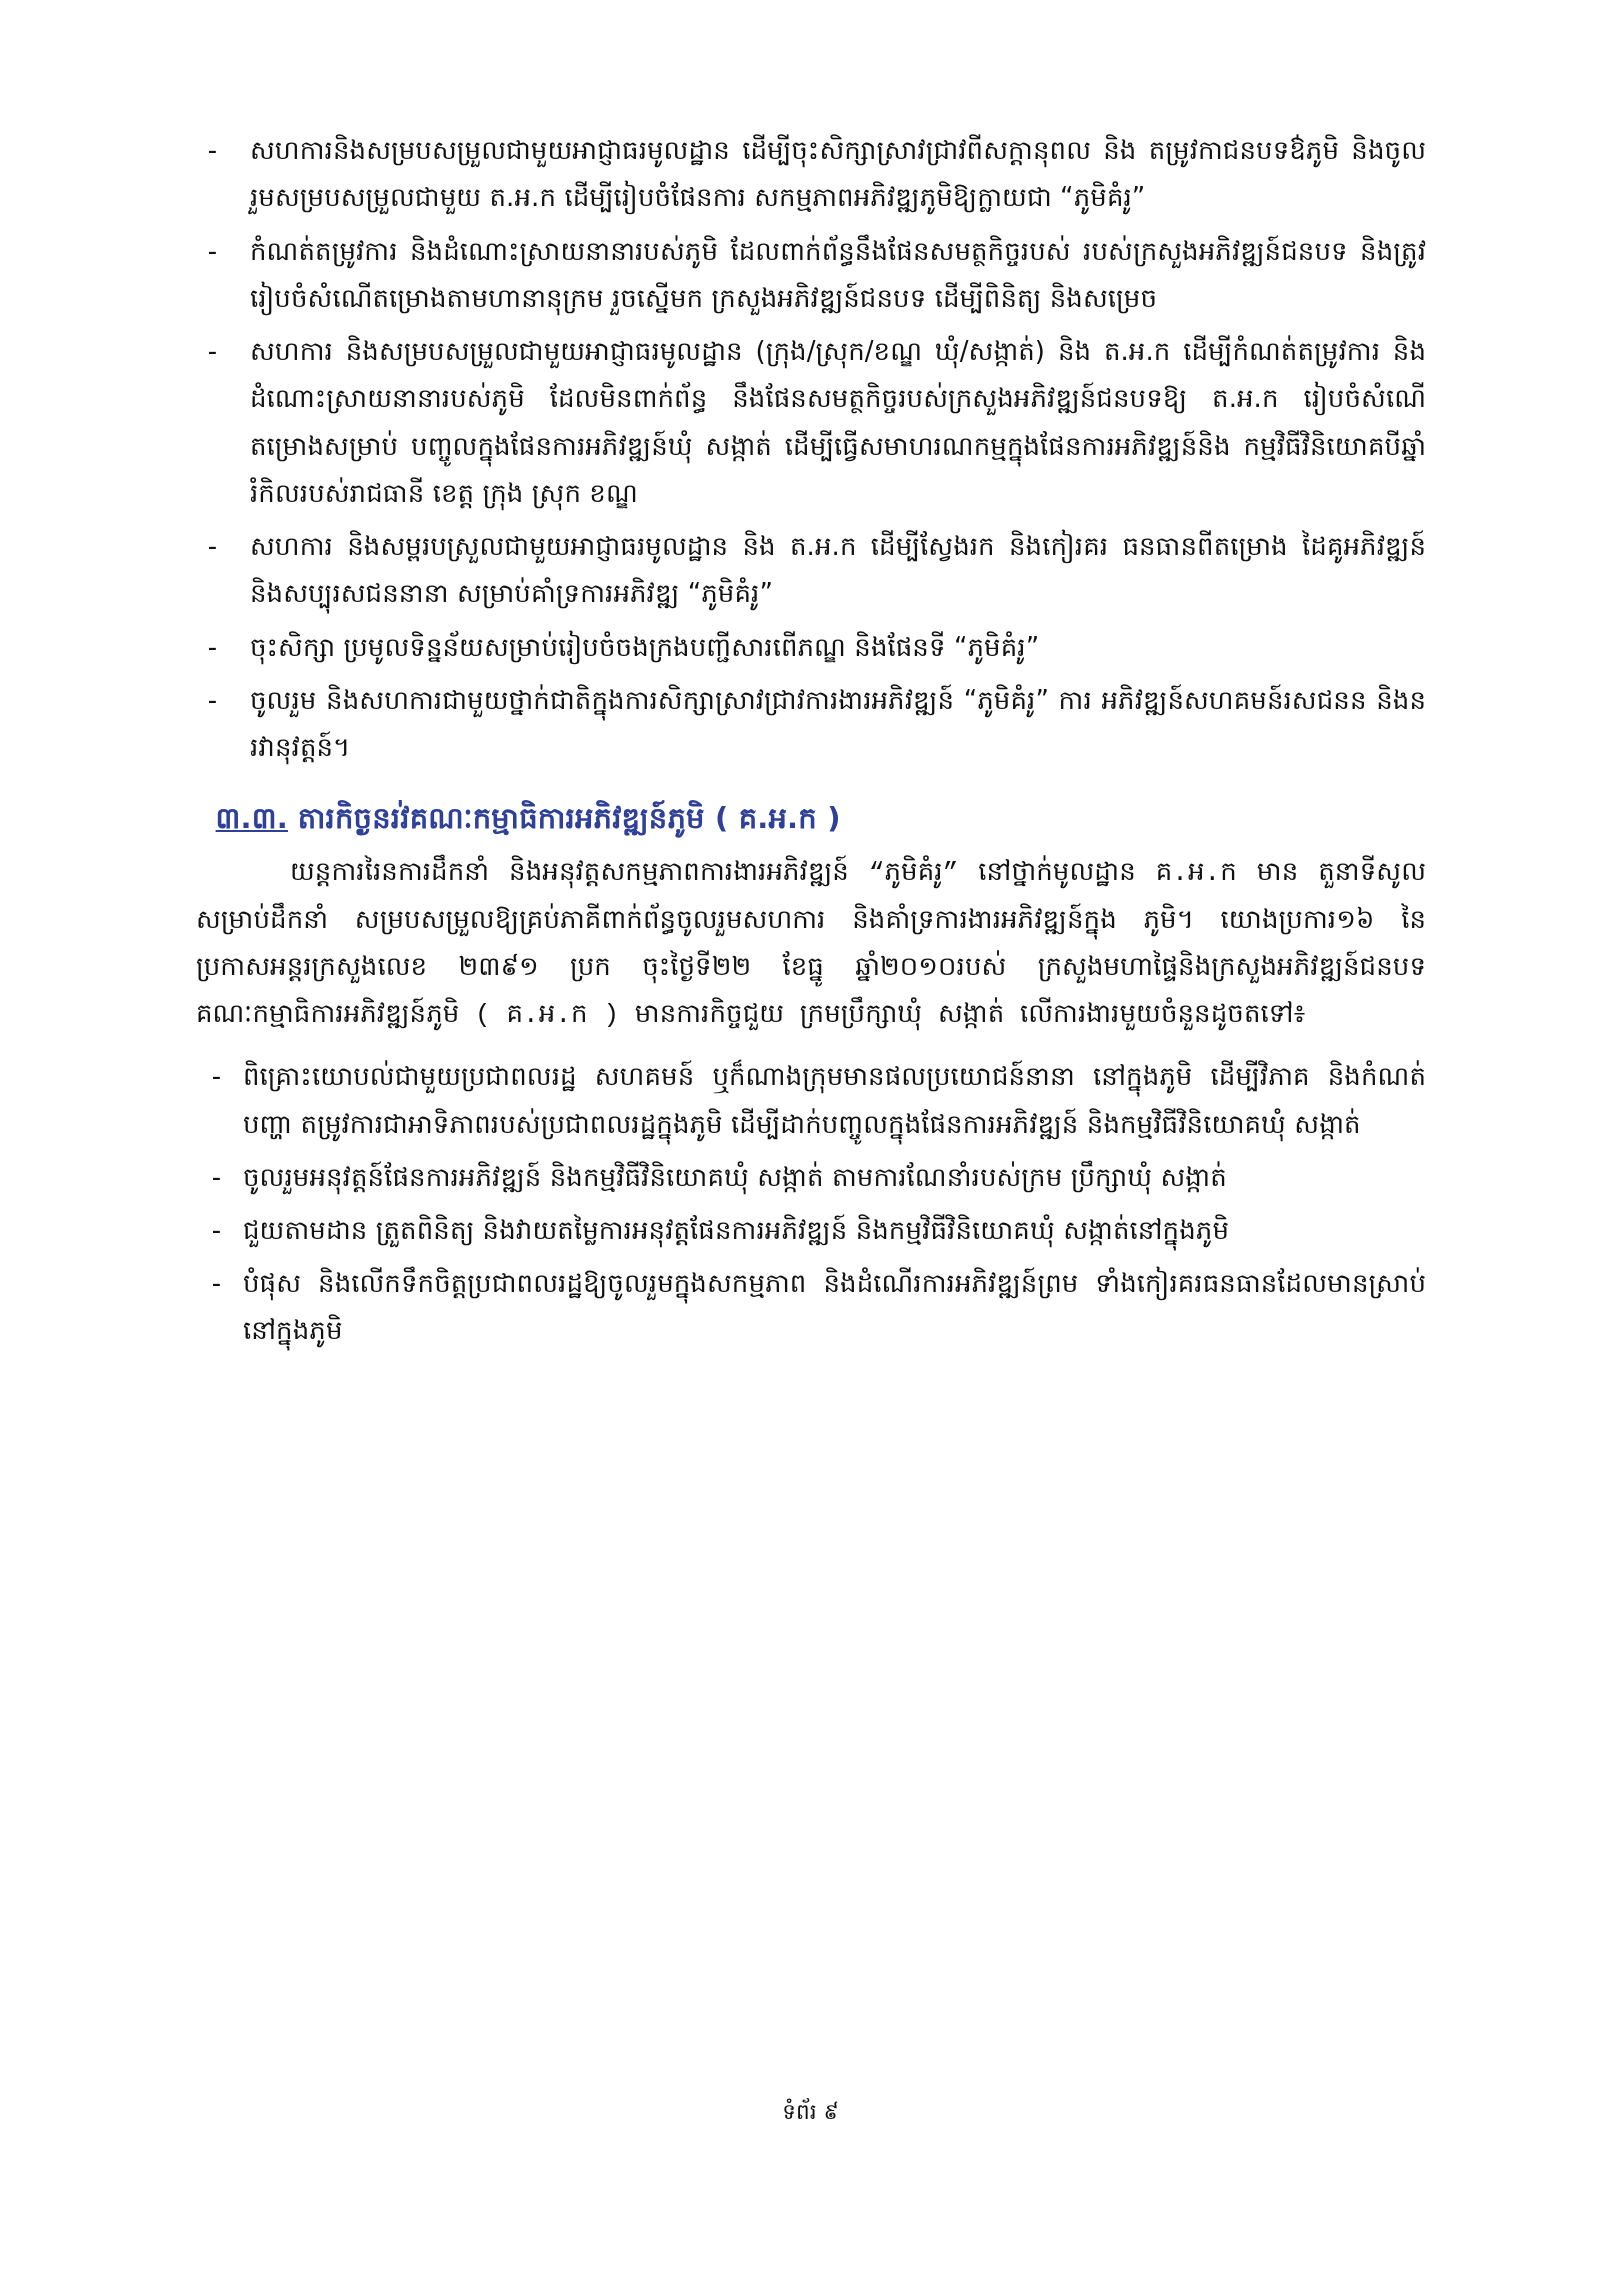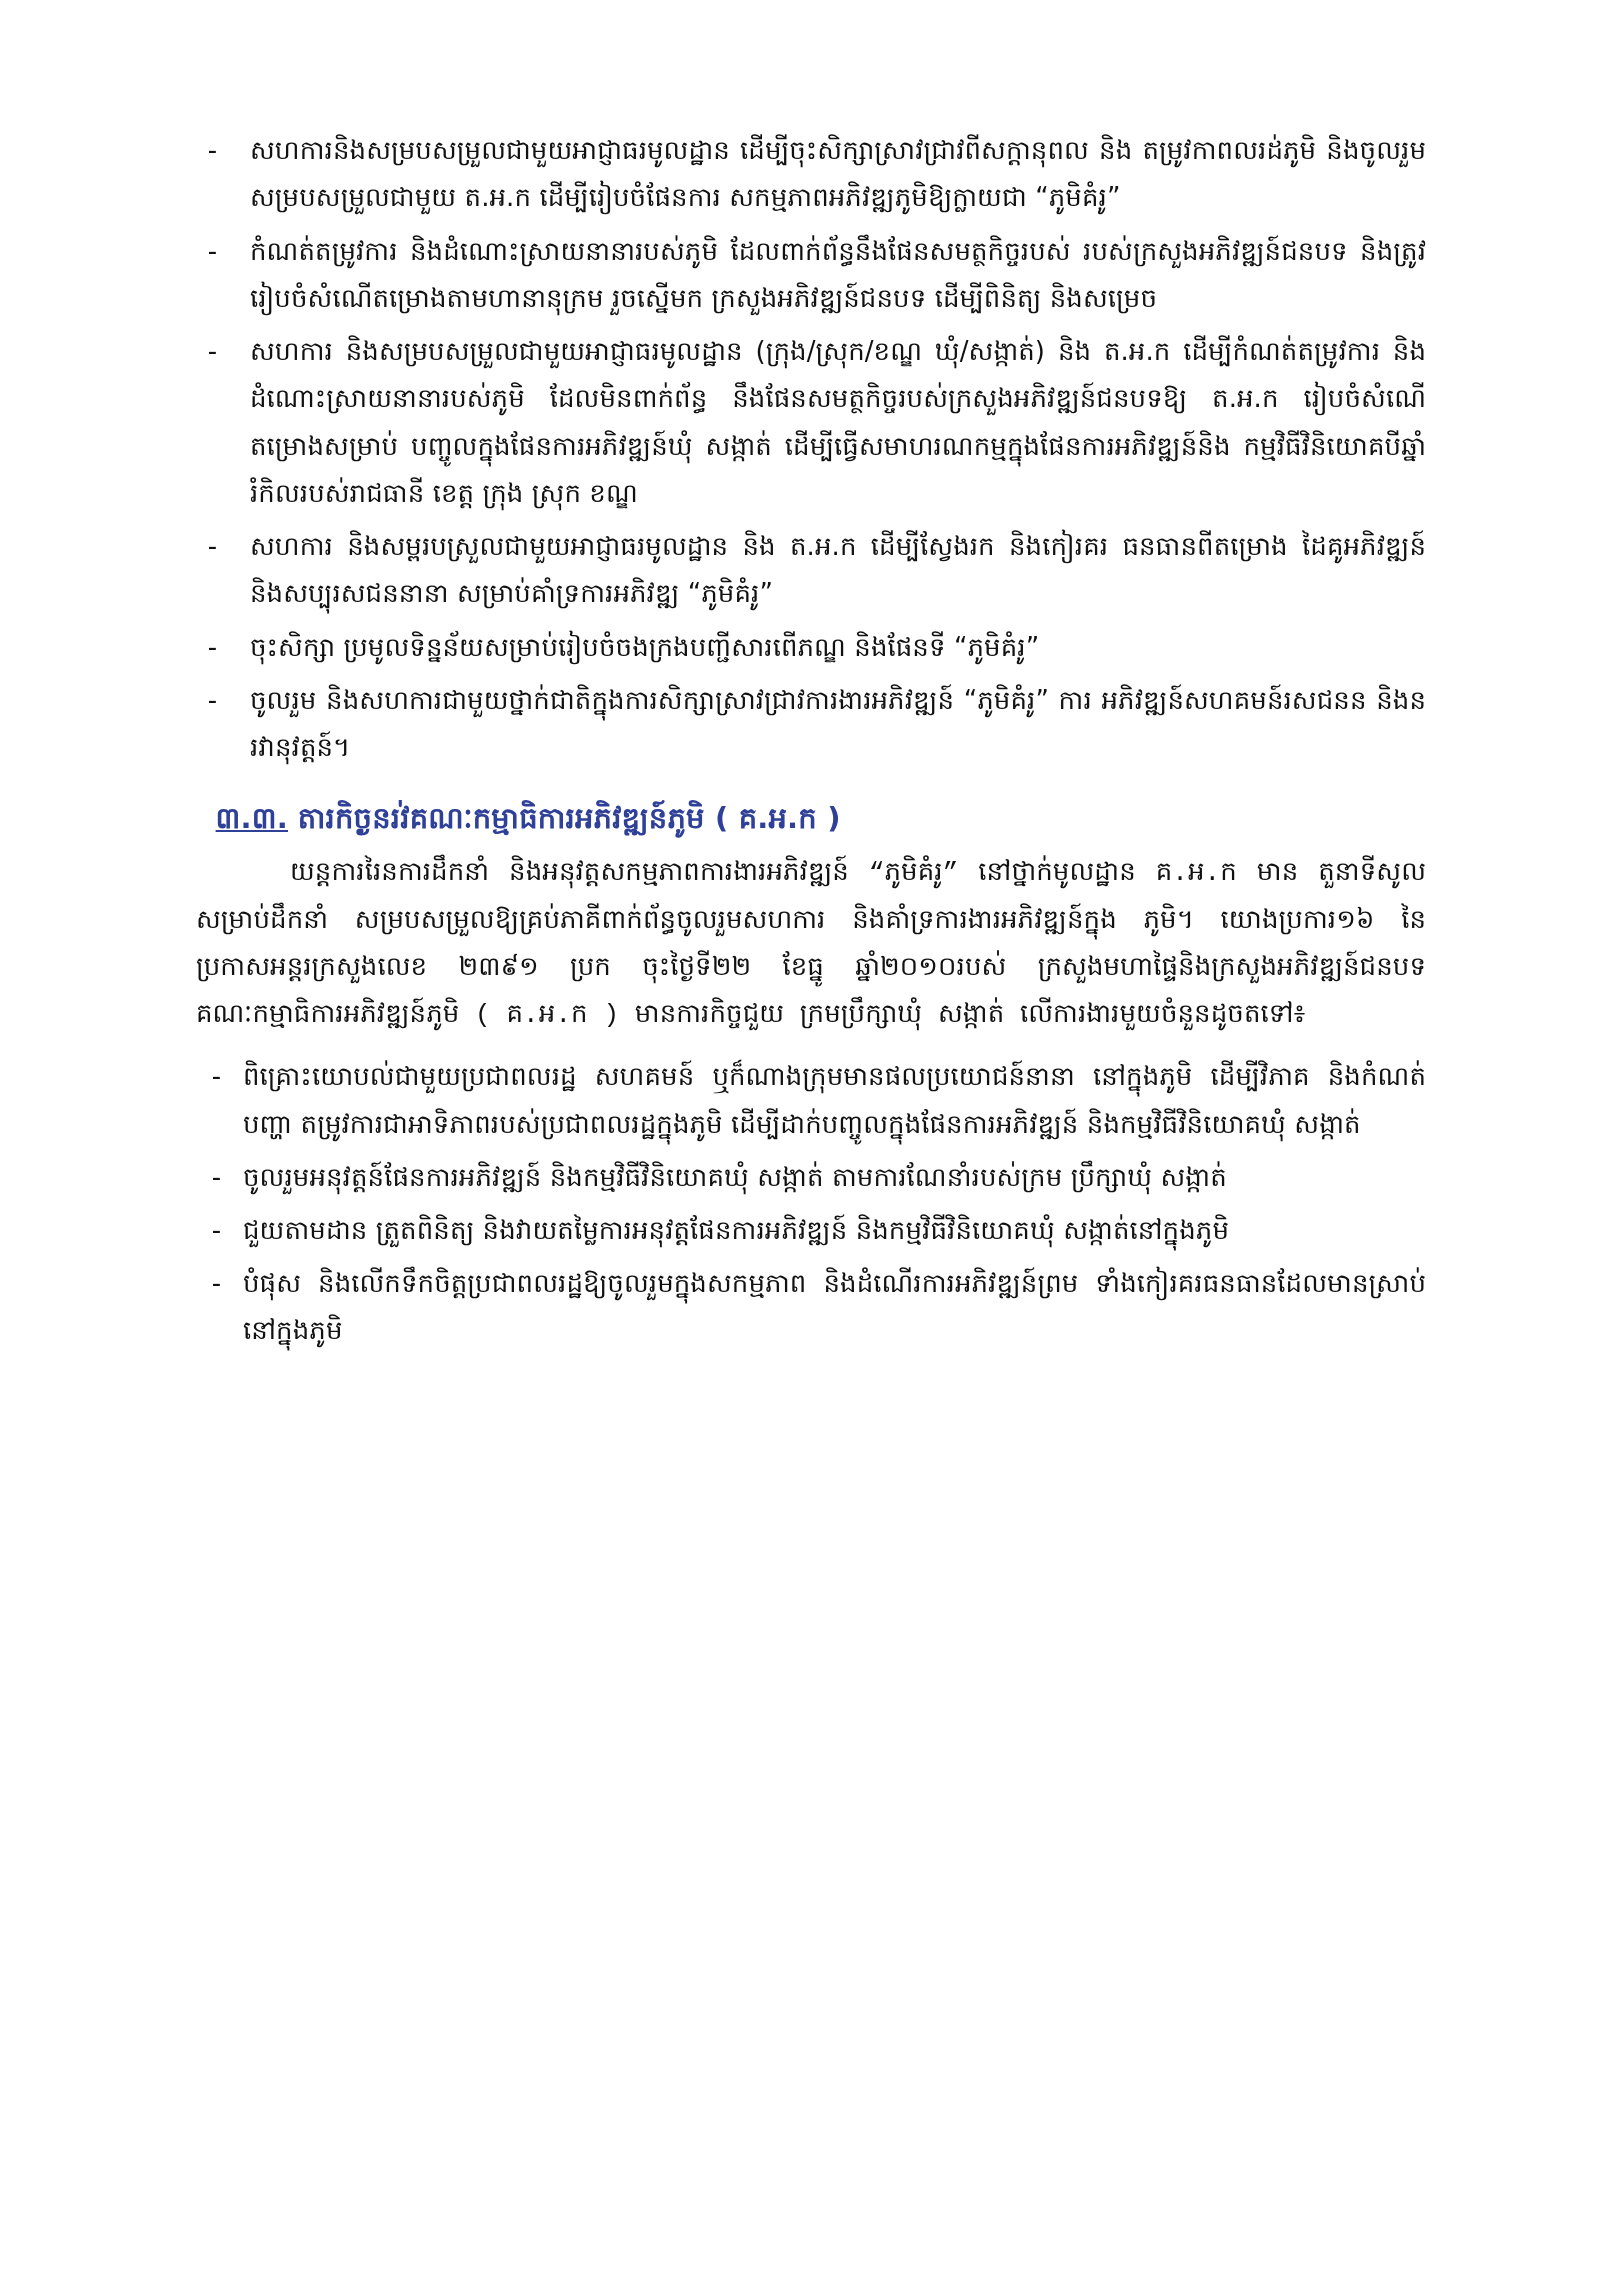--- a/index.html
+++ b/index.html
@@ -97,21 +97,21 @@
 </head>
 <body>
 
 <div class="page">
 
   <div class="content">
 
     <ul class="bullet-list list-a">
       <li class="bullet-item">
         <span class="dash">-</span>
-        <span class="btxt">សហការនិងសម្របសម្រួលជាមួយអាជ្ញាធរមូលដ្ឋាន ដើម្បីចុះសិក្សាស្រាវជ្រាវពីសក្តានុពល និង តម្រូវកាពលរដ់ភូមិ និងចូលរួមសម្របសម្រួលជាមួយ ត.អ.ក ដើម្បីរៀបចំផែនការ សកម្មភាពអភិវឌ្ឍភូមិឱ្យក្លាយជា “ភូមិគំរូ”</span>
+        <span class="btxt">សហការនិងសម្របសម្រួលជាមួយអាជ្ញាធរមូលដ្ឋាន ដើម្បីចុះសិក្សាស្រាវជ្រាវពីសក្តានុពល និង តម្រូវកាជនបទឱ់ភូមិ និងចូលរួមសម្របសម្រួលជាមួយ ត.អ.ក ដើម្បីរៀបចំផែនការ សកម្មភាពអភិវឌ្ឍភូមិឱ្យក្លាយជា “ភូមិគំរូ”</span>
       </li>
       <li class="bullet-item">
         <span class="dash">-</span>
         <span class="btxt">កំណត់តម្រូវការ និងដំណោះស្រាយនានារបស់ភូមិ ដែលពាក់ព័ន្ធនឹងផែនសមត្ថកិច្ចរបស់ របស់ក្រសួងអភិវឌ្ឍន៍ជនបទ និងត្រូវរៀបចំសំណើតម្រោងតាមហានានុក្រម រួចស្នើមក ក្រសួងអភិវឌ្ឍន៍ជនបទ ដើម្បីពិនិត្យ និងសម្រេច</span>
       </li>
       <li class="bullet-item">
         <span class="dash">-</span>
         <span class="btxt">សហការ និងសម្របសម្រួលជាមួយអាជ្ញាធរមូលដ្ឋាន (ក្រុង/ស្រុក/ខណ្ឌ ឃុំ/សង្កាត់) និង ត.អ.ក ដើម្បីកំណត់តម្រូវការ និងដំណោះស្រាយនានារបស់ភូមិ ដែលមិនពាក់ព័ន្ធ នឹងផែនសមត្ថកិច្ចរបស់ក្រសួងអភិវឌ្ឍន៍ជនបទឱ្យ ត.អ.ក រៀបចំសំណើតម្រោងសម្រាប់ បញ្ចូលក្នុងផែនការអភិវឌ្ឍន៍ឃុំ សង្កាត់ ដើម្បីធ្វើសមាហរណកម្មក្នុងផែនការអភិវឌ្ឍន៍និង កម្មវិធីវិនិយោគបីឆ្នាំរំកិលរបស់រាជធានី ខេត្ត ក្រុង ស្រុក ខណ្ឌ</span>
       </li>
       <li class="bullet-item">
@@ -148,15 +148,18 @@
         <span class="btxt">ជួយតាមដាន ត្រួតពិនិត្យ និងវាយតម្លៃការអនុវត្តផែនការអភិវឌ្ឍន៍ និងកម្មវិធីវិនិយោគឃុំ សង្កាត់នៅក្នុងភូមិ</span>
       </li>
       <li class="bullet-item">
         <span class="dash">-</span>
         <span class="btxt">បំផុស និងលើកទឹកចិត្តប្រជាពលរដ្ឋឱ្យចូលរួមក្នុងសកម្មភាព និងដំណើរការអភិវឌ្ឍន៍ព្រម ទាំងកៀរគរធនធានដែលមានស្រាប់នៅក្នុងភូមិ</span>
       </li>
     </ul>
 
   </div>
 
+  <div class="footer">
+    <span>ទំព័រ ៩</span>
+  </div>
 
 </div>
 
 
 </body></html>

